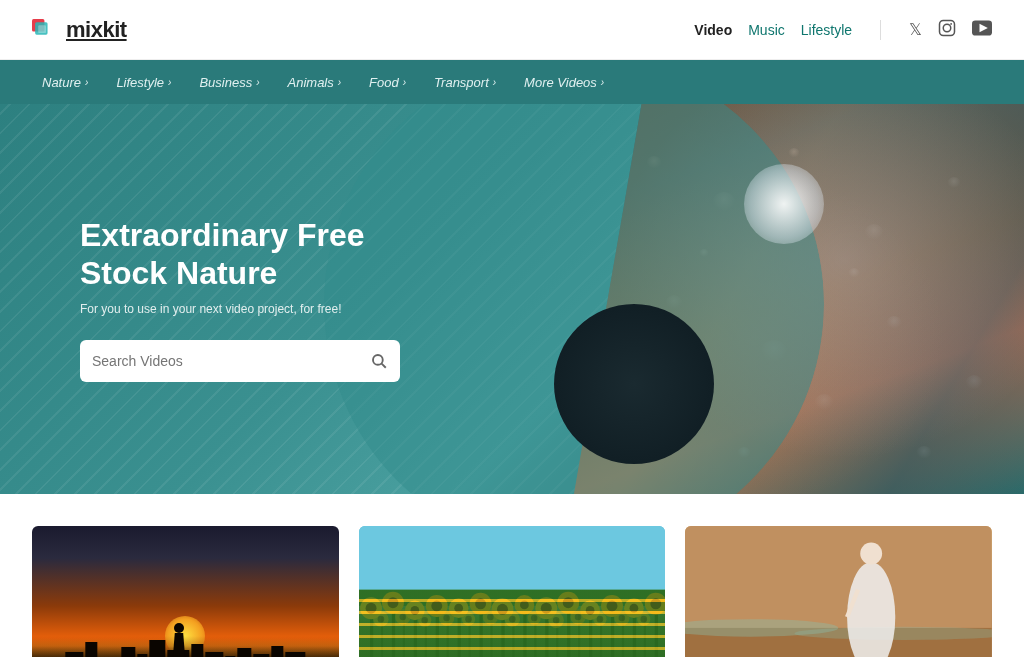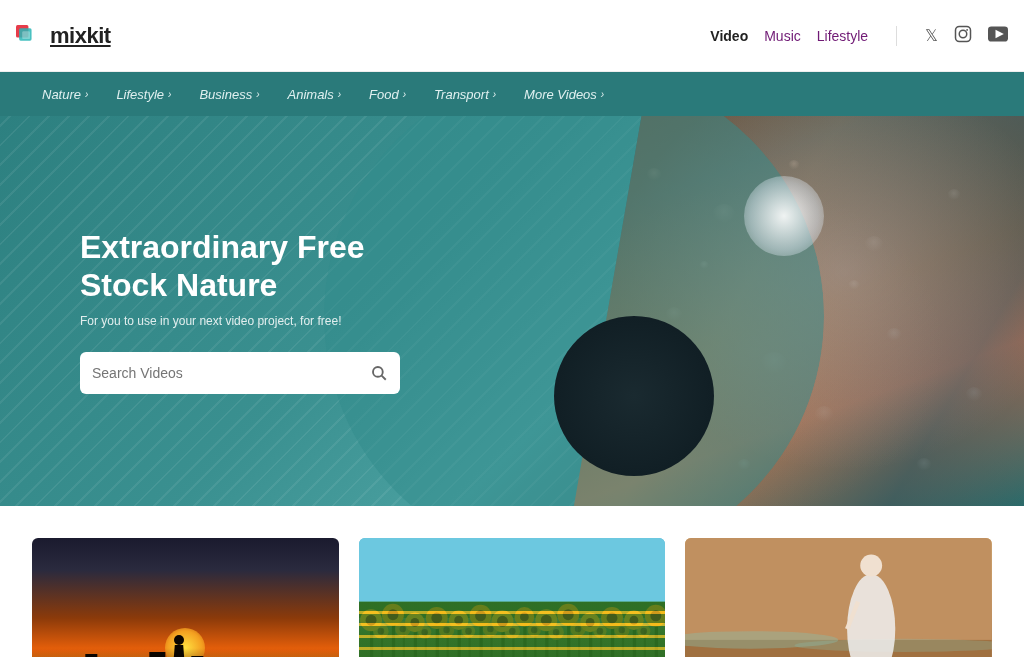--- a/index.html
+++ b/index.html
@@ -3,22 +3,22 @@
   <meta charset="utf-8">
   <style>
     * { margin: 0; padding: 0; box-sizing: border-box; }
     body { font-family: -apple-system, BlinkMacSystemFont, 'Segoe UI', sans-serif; background: #fff; width: 1024px; }
 
     
     .top-nav {
       display: flex;
       align-items: center;
       justify-content: space-between;
-      padding: 0 16px;
-      height: 72px;
+      padding: 0 32px;
+      height: 60px;
       background: #fff;
       border-bottom: 1px solid #eee;
     }
     .logo {
       display: flex;
       align-items: center;
       gap: 6px;
       font-size: 22px;
       font-weight: 700;
       color: #222;
@@ -33,21 +33,21 @@
       align-items: center;
       gap: 28px;
     }
     .nav-links {
       display: flex;
       align-items: center;
       gap: 16px;
     }
     .nav-link {
       font-size: 14px;
-      color: #701a75;
+      color: #0f766e;
       text-decoration: none;
       font-weight: 500;
     }
     .nav-link.active {
       color: #222;
       font-weight: 600;
     }
     .nav-divider {
       width: 1px;
       height: 20px;

